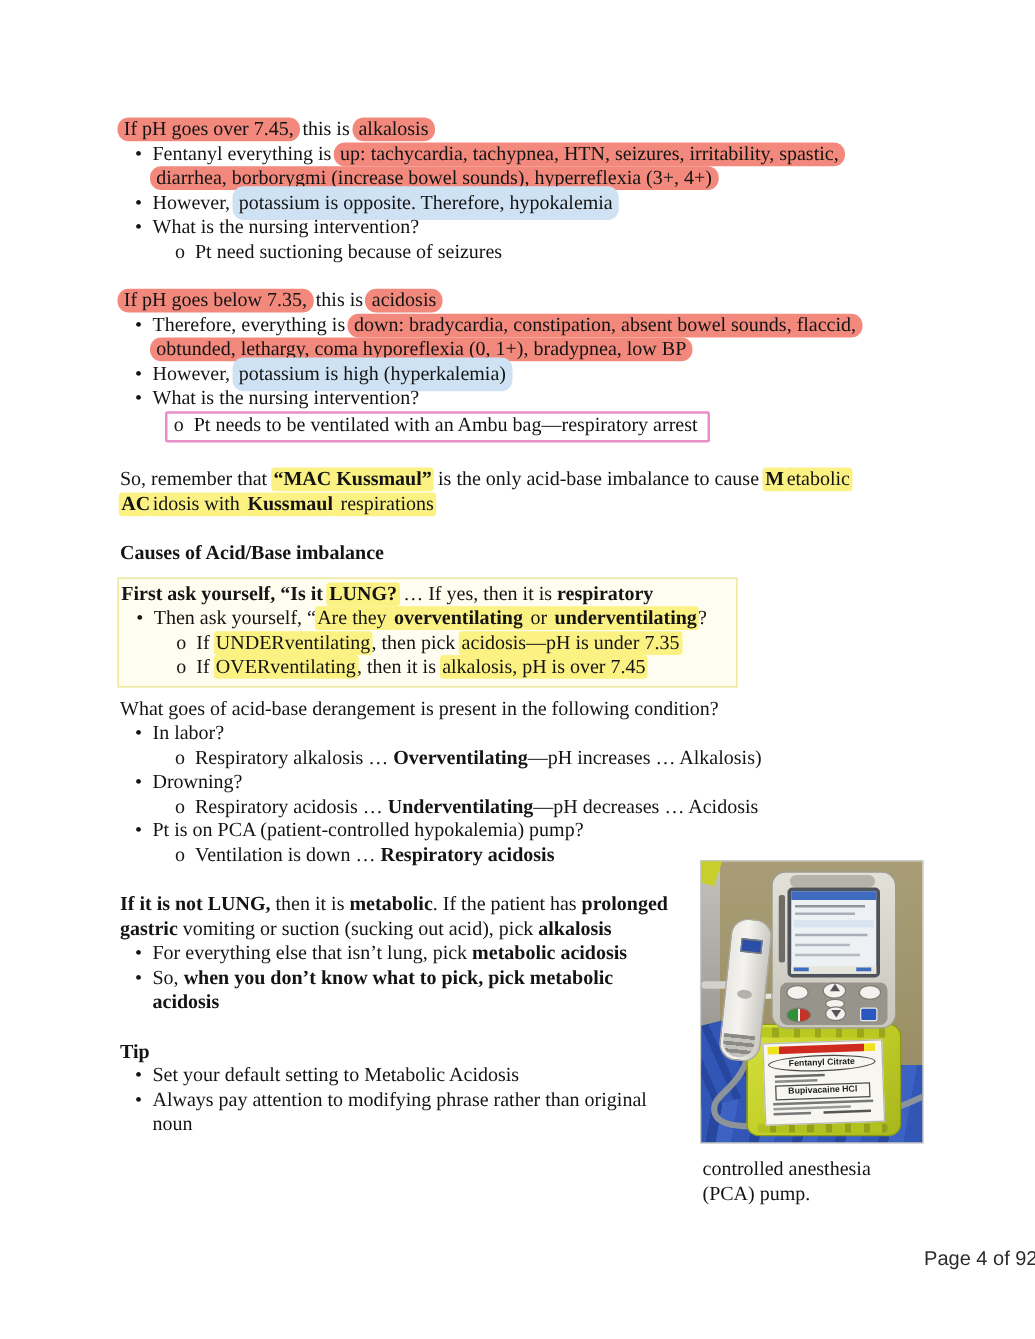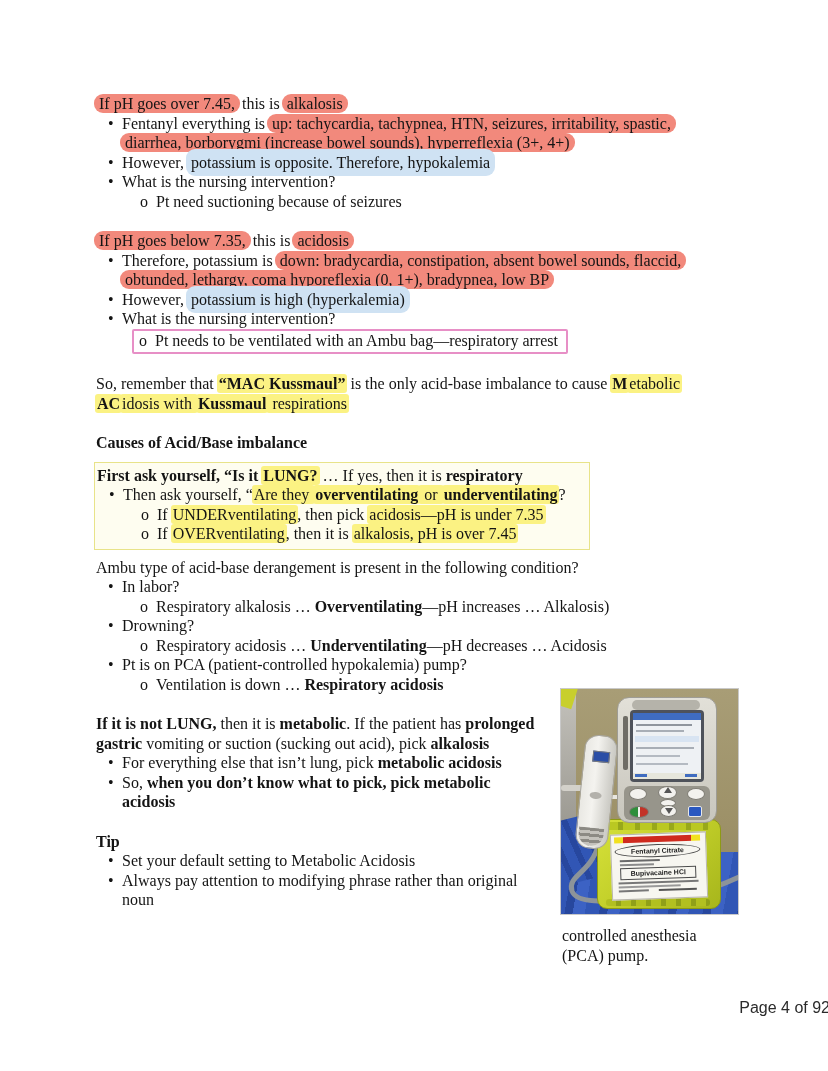--- a/index.html
+++ b/index.html
@@ -111,41 +111,41 @@
       <div class="blk" data-name="alkalosis-block">
         <div class="line p" data-name="text-line"><span class="hr" data-name="text-segment">If pH goes over 7.45,</span><span data-name="text-segment"> this is </span><span class="hr" data-name="text-segment">alkalosis</span></div>
         <div class="line b1" data-name="text-line"><span class="mk" data-name="bullet-marker">•</span><span data-name="text-segment">Fentanyl everything is </span><span class="hr" data-name="text-segment">up: tachycardia, tachypnea, HTN, seizures, irritability, spastic,</span></div>
         <div class="line c1" data-name="text-line"><span class="hr" data-name="text-segment">diarrhea, borborygmi (increase bowel sounds), hyperreflexia (3+, 4+)</span></div>
         <div class="line b1" data-name="text-line"><span class="mk" data-name="bullet-marker">•</span><span data-name="text-segment">However, </span><span class="hb" data-name="text-segment">potassium is opposite. Therefore, hypokalemia</span></div>
         <div class="line b1" data-name="text-line"><span class="mk" data-name="bullet-marker">•</span><span data-name="text-segment">What is the nursing intervention?</span></div>
         <div class="line b2" data-name="text-line"><span class="mk" data-name="bullet-marker">o</span><span data-name="text-segment">Pt need suctioning because of seizures</span></div>
       </div>
       <div class="blk" data-name="acidosis-block">
         <div class="line p" data-name="text-line"><span class="hr" data-name="text-segment">If pH goes below 7.35,</span><span data-name="text-segment"> this is </span><span class="hr" data-name="text-segment">acidosis</span></div>
-        <div class="line b1" data-name="text-line"><span class="mk" data-name="bullet-marker">•</span><span data-name="text-segment">Therefore, potassium is </span><span class="hr" data-name="text-segment">down: bradycardia, constipation, absent bowel sounds, flaccid,</span></div>
+        <div class="line b1" data-name="text-line"><span class="mk" data-name="bullet-marker">•</span><span data-name="text-segment">Therefore, everything is </span><span class="hr" data-name="text-segment">down: bradycardia, constipation, absent bowel sounds, flaccid,</span></div>
         <div class="line c1" data-name="text-line"><span class="hr" data-name="text-segment">obtunded, lethargy, coma hyporeflexia (0, 1+), bradypnea, low BP</span></div>
         <div class="line b1" data-name="text-line"><span class="mk" data-name="bullet-marker">•</span><span data-name="text-segment">However, </span><span class="hb" data-name="text-segment">potassium is high (hyperkalemia)</span></div>
         <div class="line b1" data-name="text-line"><span class="mk" data-name="bullet-marker">•</span><span data-name="text-segment">What is the nursing intervention?</span></div>
         <div class="line b2 boxed" data-name="text-line"><span class="pbox" data-name="pink-outline-box"><span class="mk mkin" data-name="bullet-marker">o</span><span data-name="text-segment">Pt needs to be ventilated with an Ambu bag—respiratory arrest</span></span></div>
       </div>
       <div class="blk" data-name="mac-kussmaul-paragraph">
         <div class="line p" data-name="text-line"><span data-name="text-segment">So, remember that </span><span class="b hy" data-name="text-segment">“MAC Kussmaul”</span><span data-name="text-segment"> is the only acid-base imbalance to cause </span><span class="b hy" data-name="text-segment">M</span><span class="hy" data-name="text-segment">etabolic</span></div>
         <div class="line p" data-name="text-line"><span class="b hy" data-name="text-segment">AC</span><span class="hy" data-name="text-segment">idosis with </span><span class="b hy" data-name="text-segment">Kussmaul</span><span class="hy" data-name="text-segment"> respirations</span></div>
       </div>
       <div class="blk" data-name="causes-heading">
         <div class="line h" data-name="text-line"><span class="b" data-name="text-segment">Causes of Acid/Base imbalance</span></div>
       </div>
       <div class="blk ybox" data-name="lung-question-box">
         <div class="line p" data-name="text-line"><span class="b" data-name="text-segment">First ask yourself, “Is it </span><span class="b hy" data-name="text-segment">LUNG?</span><span data-name="text-segment"> … If yes, then it is </span><span class="b" data-name="text-segment">respiratory</span></div>
         <div class="line b1" data-name="text-line"><span class="mk" data-name="bullet-marker">•</span><span data-name="text-segment">Then ask yourself, “</span><span class="hy" data-name="text-segment">Are they </span><span class="b hy" data-name="text-segment">overventilating</span><span class="hy" data-name="text-segment"> or </span><span class="b hy" data-name="text-segment">underventilating</span><span data-name="text-segment">?</span></div>
         <div class="line b2" data-name="text-line"><span class="mk" data-name="bullet-marker">o</span><span data-name="text-segment">If </span><span class="hy" data-name="text-segment">UNDERventilating</span><span data-name="text-segment">, then pick </span><span class="hy" data-name="text-segment">acidosis—pH is under 7.35</span></div>
         <div class="line b2" data-name="text-line"><span class="mk" data-name="bullet-marker">o</span><span data-name="text-segment">If </span><span class="hy" data-name="text-segment">OVERventilating</span><span data-name="text-segment">, then it is </span><span class="hy" data-name="text-segment">alkalosis, pH is over 7.45</span></div>
       </div>
       <div class="blk" data-name="derangement-examples-block">
-        <div class="line p" data-name="text-line"><span data-name="text-segment">Ambu type of acid-base derangement is present in the following condition?</span></div>
+        <div class="line p" data-name="text-line"><span data-name="text-segment">What goes of acid-base derangement is present in the following condition?</span></div>
         <div class="line b1" data-name="text-line"><span class="mk" data-name="bullet-marker">•</span><span data-name="text-segment">In labor?</span></div>
         <div class="line b2" data-name="text-line"><span class="mk" data-name="bullet-marker">o</span><span data-name="text-segment">Respiratory alkalosis … </span><span class="b" data-name="text-segment">Overventilating</span><span data-name="text-segment">—pH increases … Alkalosis)</span></div>
         <div class="line b1" data-name="text-line"><span class="mk" data-name="bullet-marker">•</span><span data-name="text-segment">Drowning?</span></div>
         <div class="line b2" data-name="text-line"><span class="mk" data-name="bullet-marker">o</span><span data-name="text-segment">Respiratory acidosis … </span><span class="b" data-name="text-segment">Underventilating</span><span data-name="text-segment">—pH decreases … Acidosis</span></div>
         <div class="line b1" data-name="text-line"><span class="mk" data-name="bullet-marker">•</span><span data-name="text-segment">Pt is on PCA (patient-controlled hypokalemia) pump?</span></div>
         <div class="line b2" data-name="text-line"><span class="mk" data-name="bullet-marker">o</span><span data-name="text-segment">Ventilation is down … </span><span class="b" data-name="text-segment">Respiratory acidosis</span></div>
       </div>
       <div class="blk" data-name="not-lung-block">
         <div class="line p" data-name="text-line"><span class="b" data-name="text-segment">If it is not LUNG,</span><span data-name="text-segment"> then it is </span><span class="b" data-name="text-segment">metabolic</span><span data-name="text-segment">. If the patient has </span><span class="b" data-name="text-segment">prolonged</span></div>
         <div class="line p" data-name="text-line"><span class="b" data-name="text-segment">gastric</span><span data-name="text-segment"> vomiting or suction (sucking out acid), pick </span><span class="b" data-name="text-segment">alkalosis</span></div>

